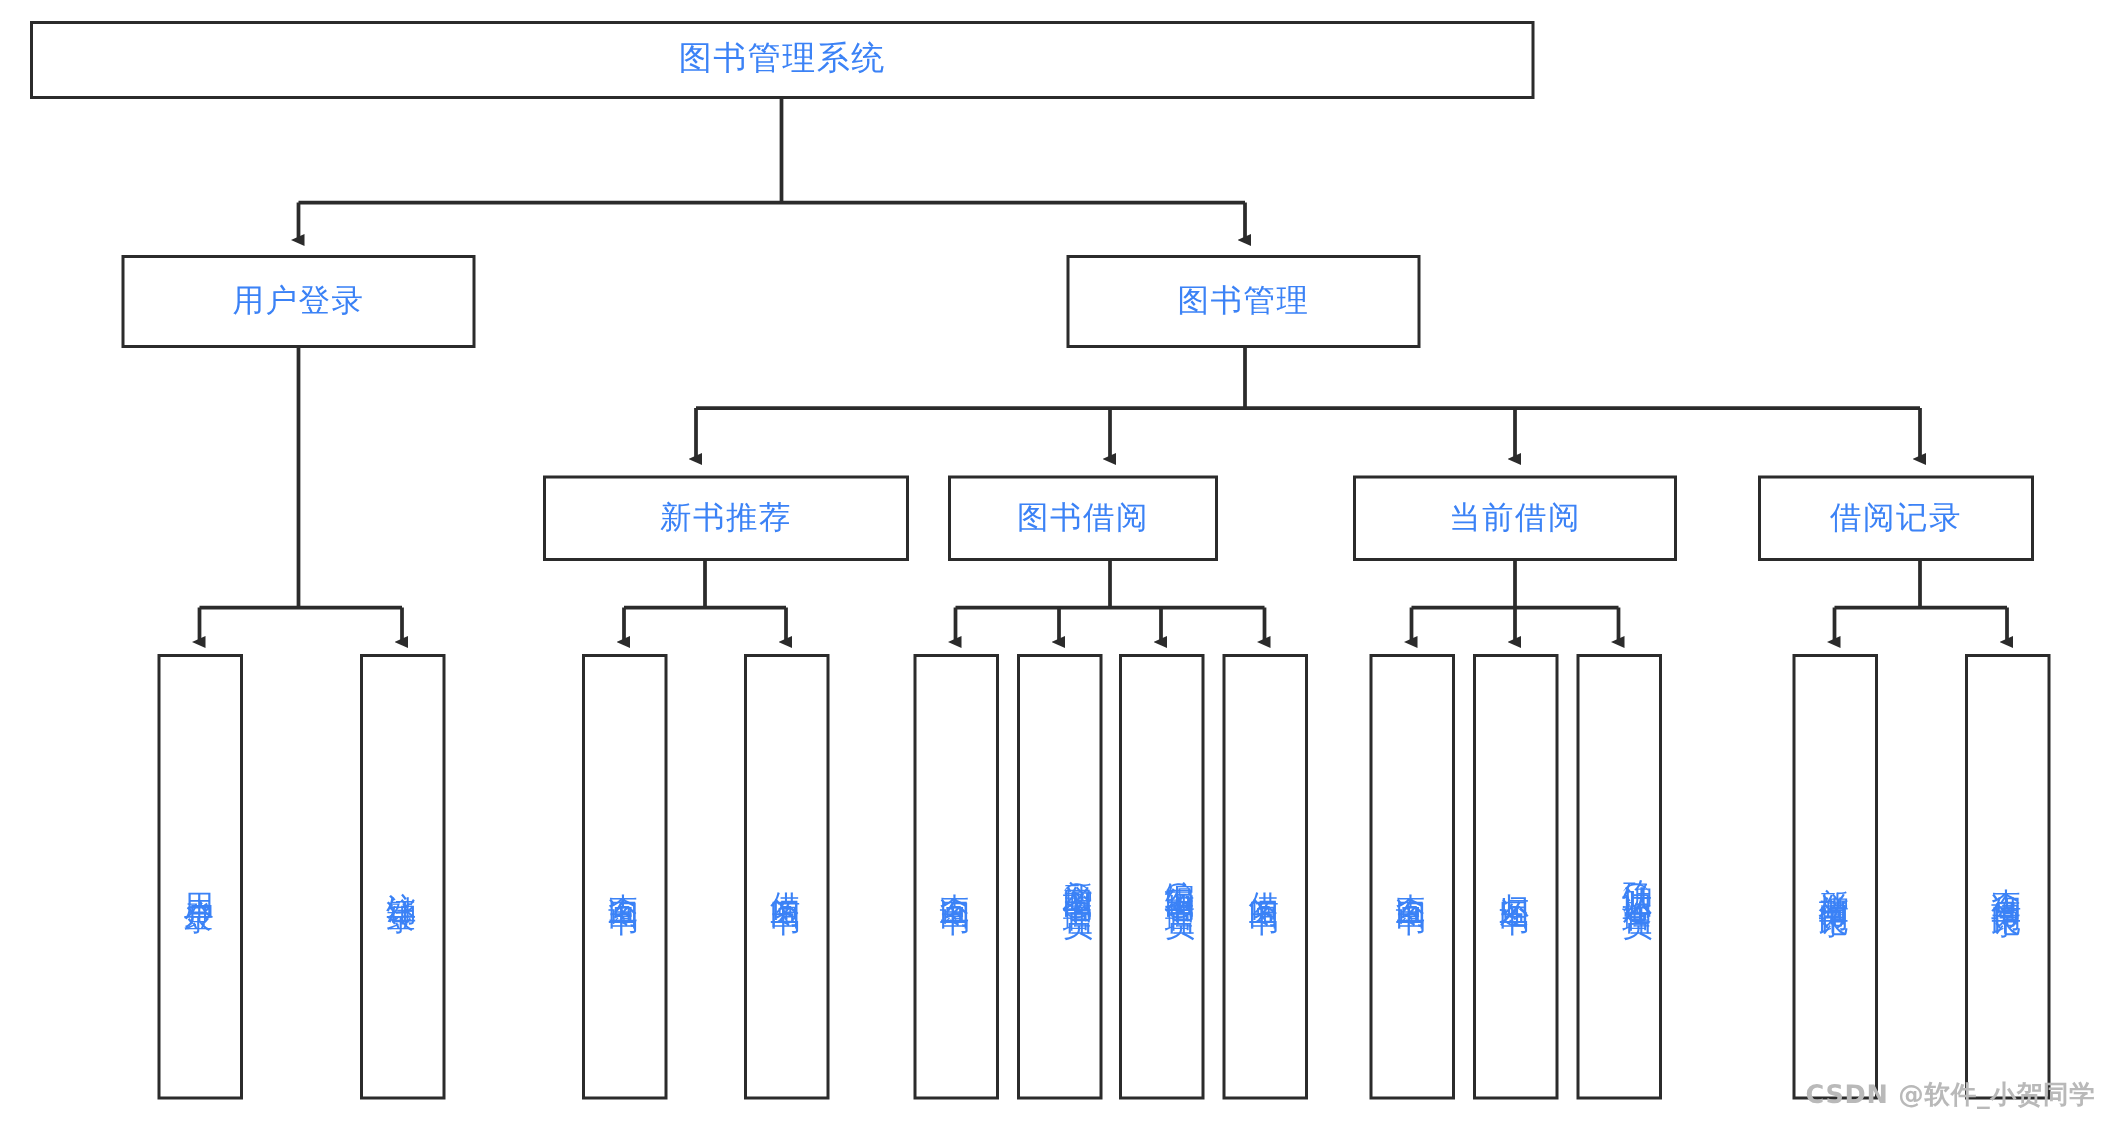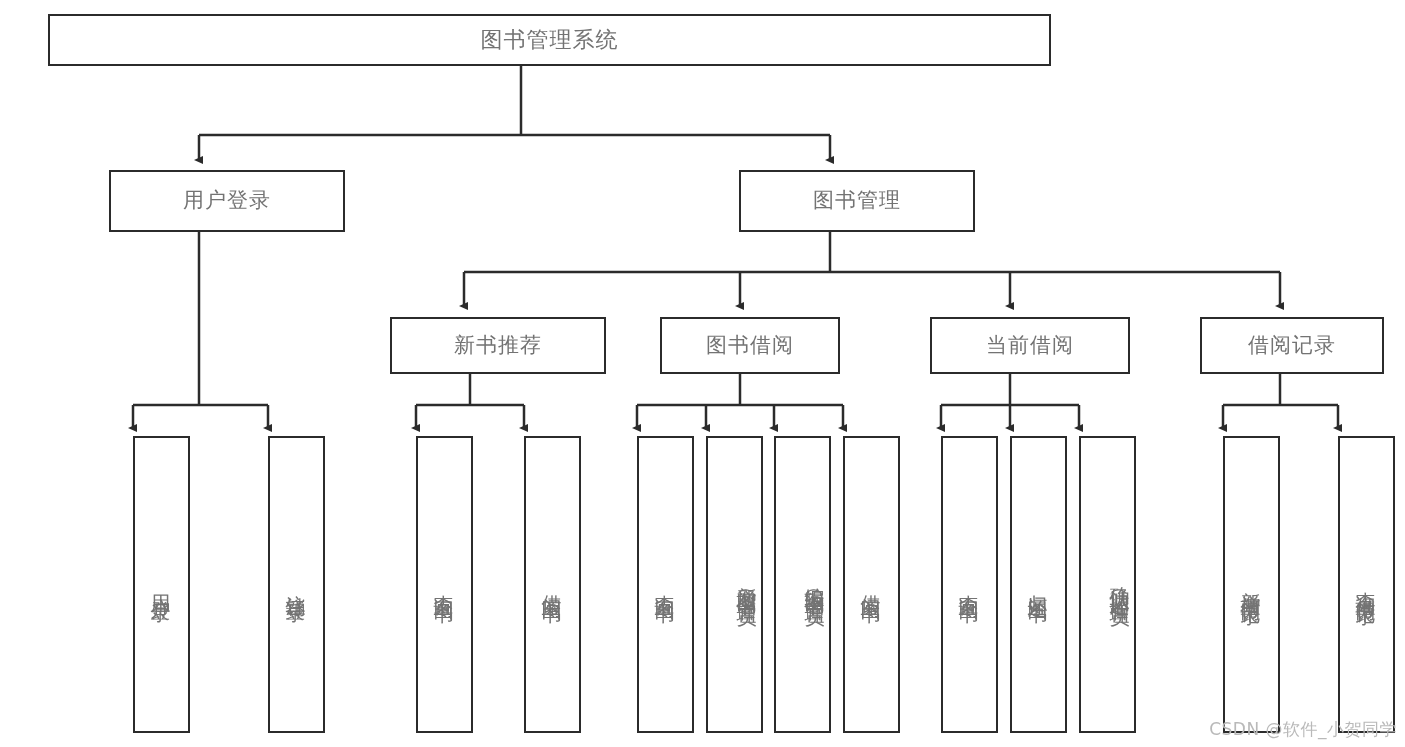--- a/index.html
+++ b/index.html
@@ -18,22 +18,21 @@
     overflow: hidden;
   }
   .node {
     position: absolute;
     box-sizing: border-box;
     border: 2.5px solid #2b2b2b;
     background: #ffffff;
     display: flex;
     align-items: center;
     justify-content: center;
-    color: #737373;
-    margin-left: 28px;
+    color: #3b82f6;
   }
   .node.horiz {
     font-size: 21px;
     letter-spacing: 1px;
     line-height: 1.2;
   }
   .node.root {
     font-size: 22px;
   }
   .node.leaf {
@@ -57,20 +56,21 @@
     pointer-events: none;
   }
   .watermark {
     position: absolute;
     right: 8px;
     bottom: 6px;
     font-size: 17px;
     color: #b9b9b9;
     letter-spacing: 0.5px;
     white-space: nowrap;
+    font-weight: bold;
   }
 </style>
 </head>
 <body>
 
 <div id="canvas">
 
   <svg class="edges" viewBox="0 0 1405 747" xmlns="http://www.w3.org/2000/svg">
     <defs>
       <marker id="arrow" markerWidth="10" markerHeight="10" refX="5" refY="5" orient="auto" markerUnits="userSpaceOnUse">
@@ -119,23 +119,23 @@
       <path d="M1223,405 L1223,428" marker-end="url(#arrow)"></path>
       <path d="M1338,405 L1338,428" marker-end="url(#arrow)"></path>
     </g>
   </svg>
 
   <div class="node horiz root" style="left:20px; top:14px; width:1003px; height:52px;">图书管理系统</div>
 
   <div class="node horiz" style="left:81px; top:170px; width:236px; height:62px;">用户登录</div>
   <div class="node horiz" style="left:711px; top:170px; width:236px; height:62px;text-align:right;">图书管理</div>
 
-  <div class="node horiz" style="left:362px; top:317px; width:216px; height:57px;">新书推荐</div>
+  <div class="node horiz" style="left:362px; top:317px; width:244px; height:57px;">新书推荐</div>
   <div class="node horiz" style="left:632px; top:317px; width:180px; height:57px;">图书借阅</div>
-  <div class="node horiz" style="left:902px; top:317px; width:200px; height:57px;">当前借阅</div>
+  <div class="node horiz" style="left:902px; top:317px; width:216px; height:57px;">当前借阅</div>
   <div class="node horiz" style="left:1172px; top:317px; width:184px; height:57px;">借阅记录</div>
 
   <div class="node leaf centered" style="left:105px; top:436px; width:57px; height:297px;">用户登录</div>
   <div class="node leaf centered" style="left:240px; top:436px; width:57px; height:297px;">注销登录</div>
 
   <div class="node leaf centered" style="left:388px; top:436px; width:57px; height:297px;">查询图书</div>
   <div class="node leaf centered" style="left:496px; top:436px; width:57px; height:297px;">借阅图书</div>
 
   <div class="node leaf centered" style="left:609px; top:436px; width:57px; height:297px;">查询图书</div>
   <div class="node leaf" style="left:678px; top:436px; width:57px; height:297px;">新增图书（管理员）</div>

